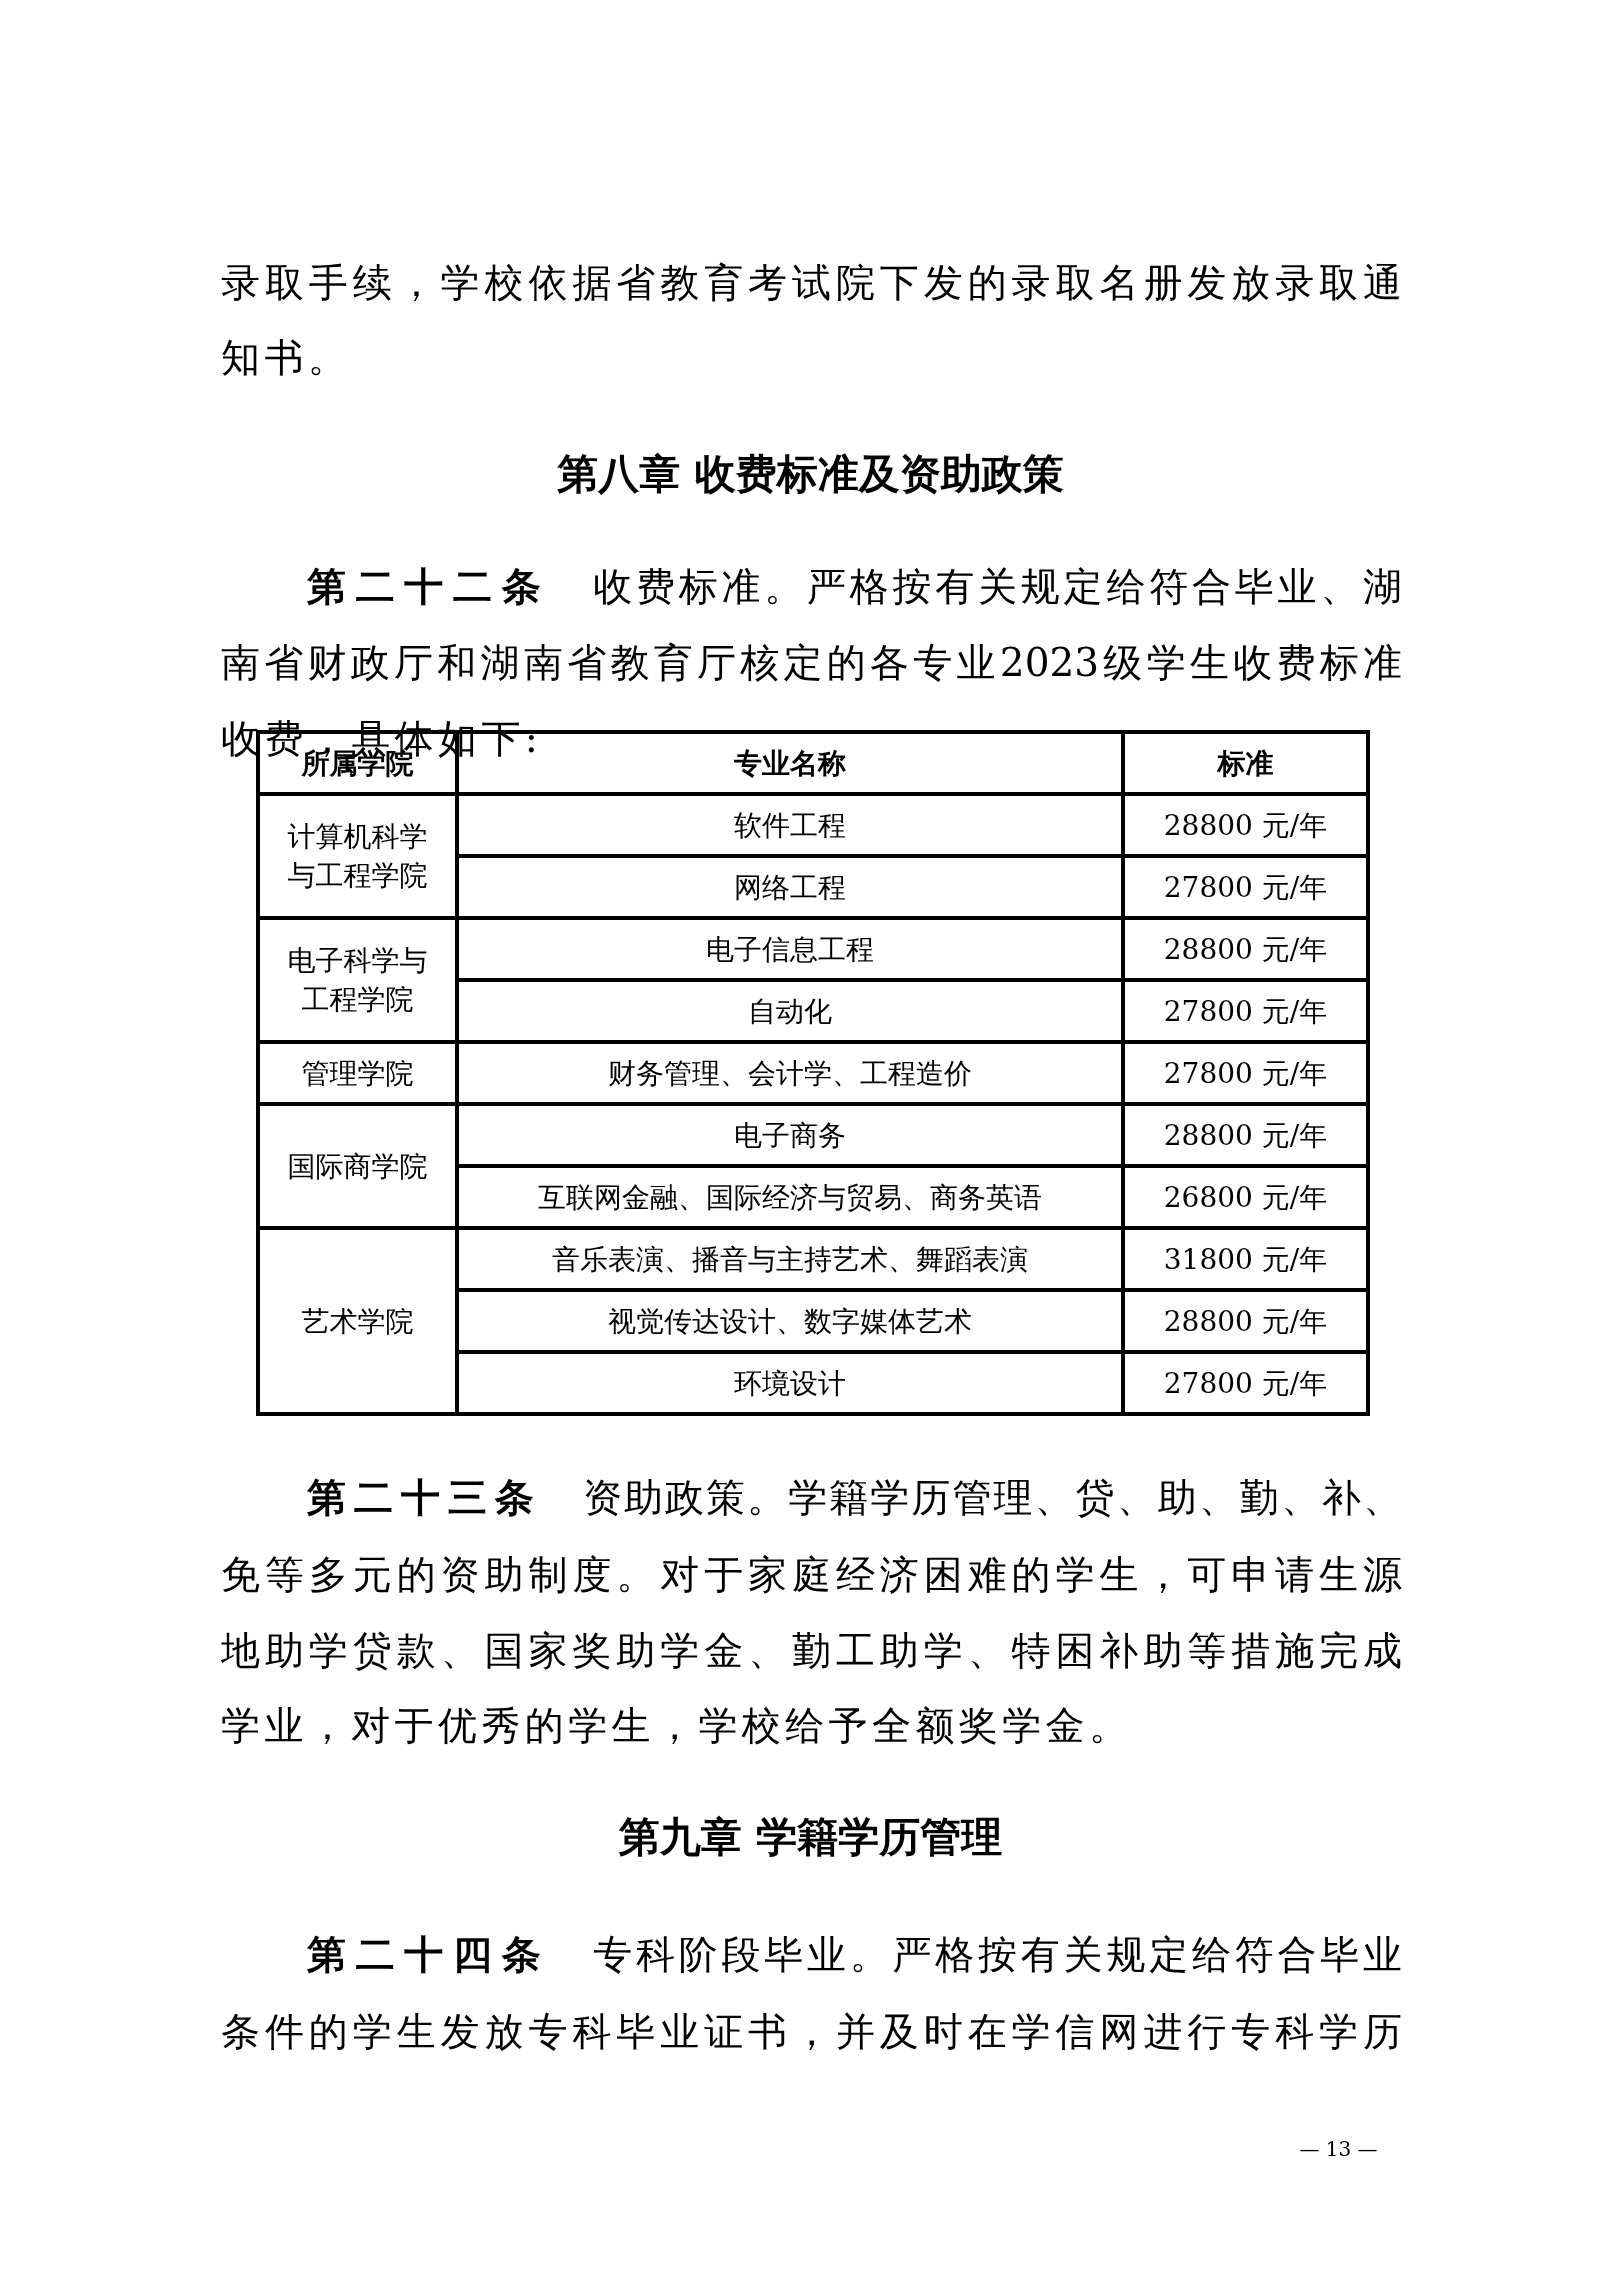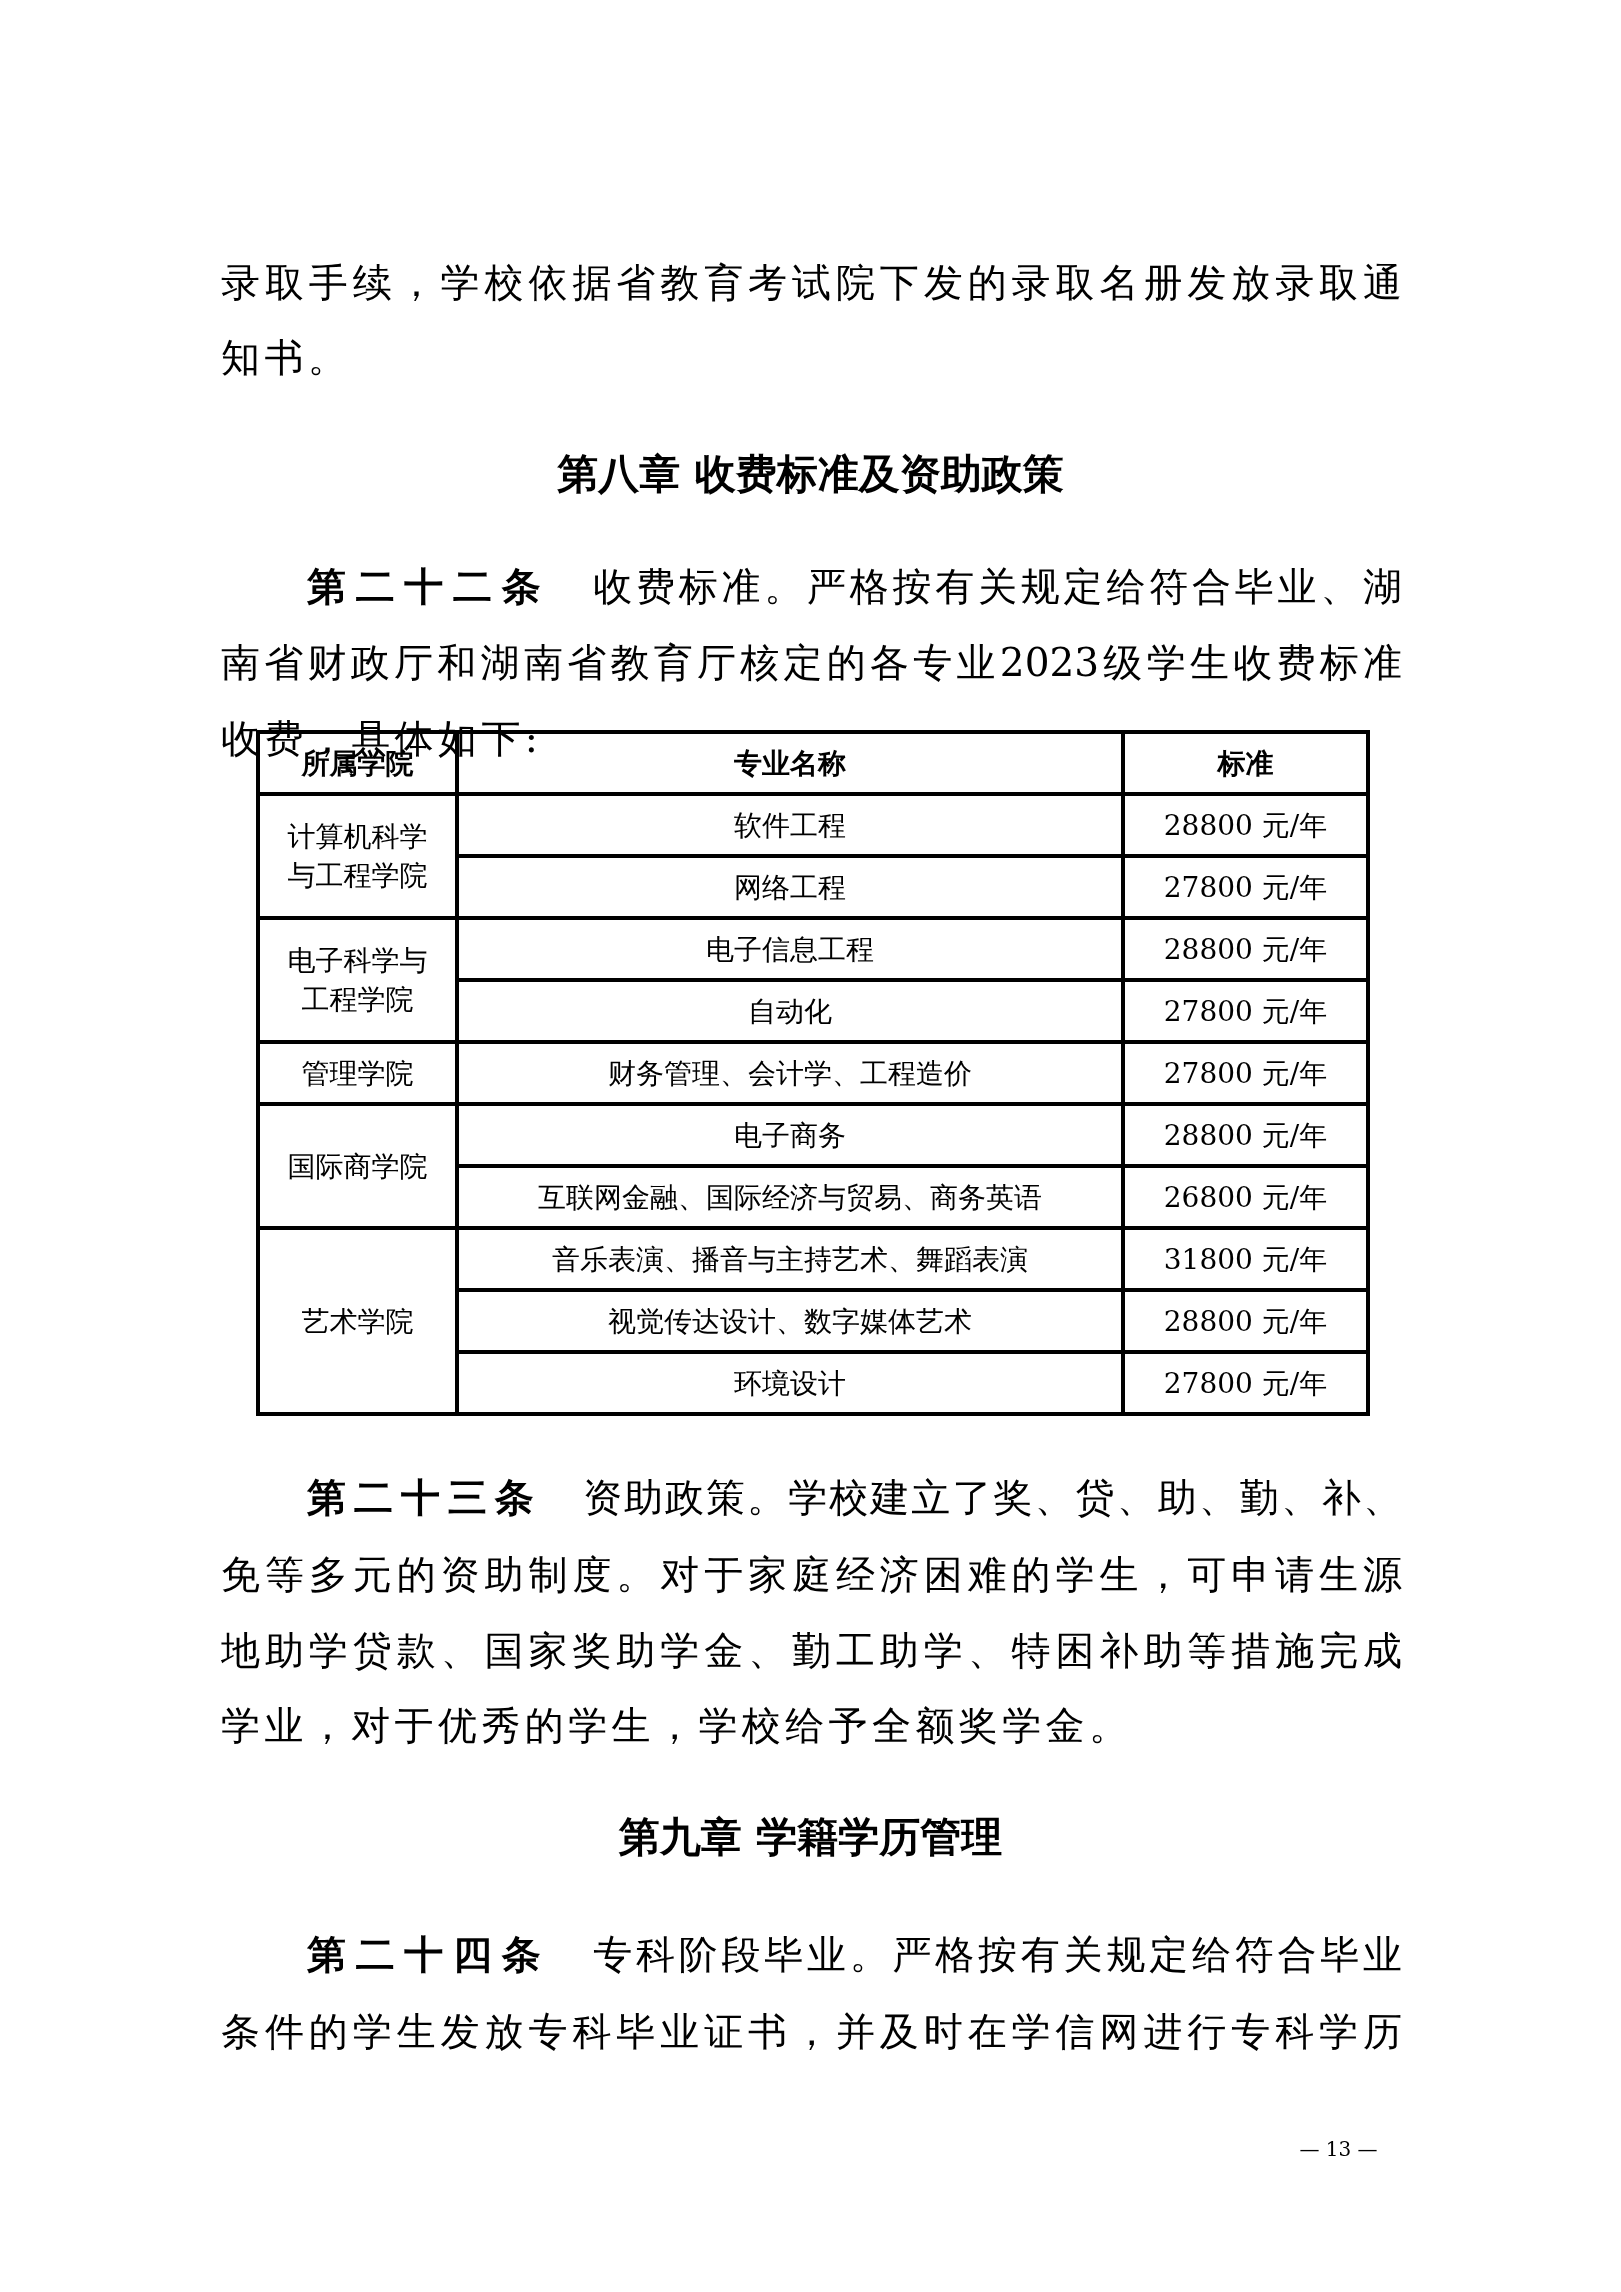--- a/index.html
+++ b/index.html
@@ -112,21 +112,21 @@
       <td>28800 元/年</td>
     </tr>
     <tr>
       <td>环境设计</td>
       <td>27800 元/年</td>
     </tr>
   </tbody>
 </table>
 
 <div class="line indent" style="top:1428px">
-  <span class="art-label">第二十三条</span><span>　</span><span>资助政策。学校建立了奖、贷、助、勤、补、</span>
+  <span class="art-label">第二十三条</span><span>　</span><span>资助政策。学籍学历管理、贷、助、勤、补、</span>
 </div>
 <div class="line" style="top:1505px">免等多元的资助制度。对于家庭经济困难的学生，可申请生源</div>
 <div class="line" style="top:1581px">地助学贷款、国家奖助学金、勤工助学、特困补助等措施完成</div>
 <div class="line last" style="top:1656px">学业，对于优秀的学生，学校给予全额奖学金。</div>
 
 <div class="heading" style="top:1808px">第九章  学籍学历管理</div>
 
 <div class="line indent" style="top:1885px">
   <span class="art-label">第二十四条</span><span>　</span><span>专科阶段毕业。严格按有关规定给符合毕业</span>
 </div>

